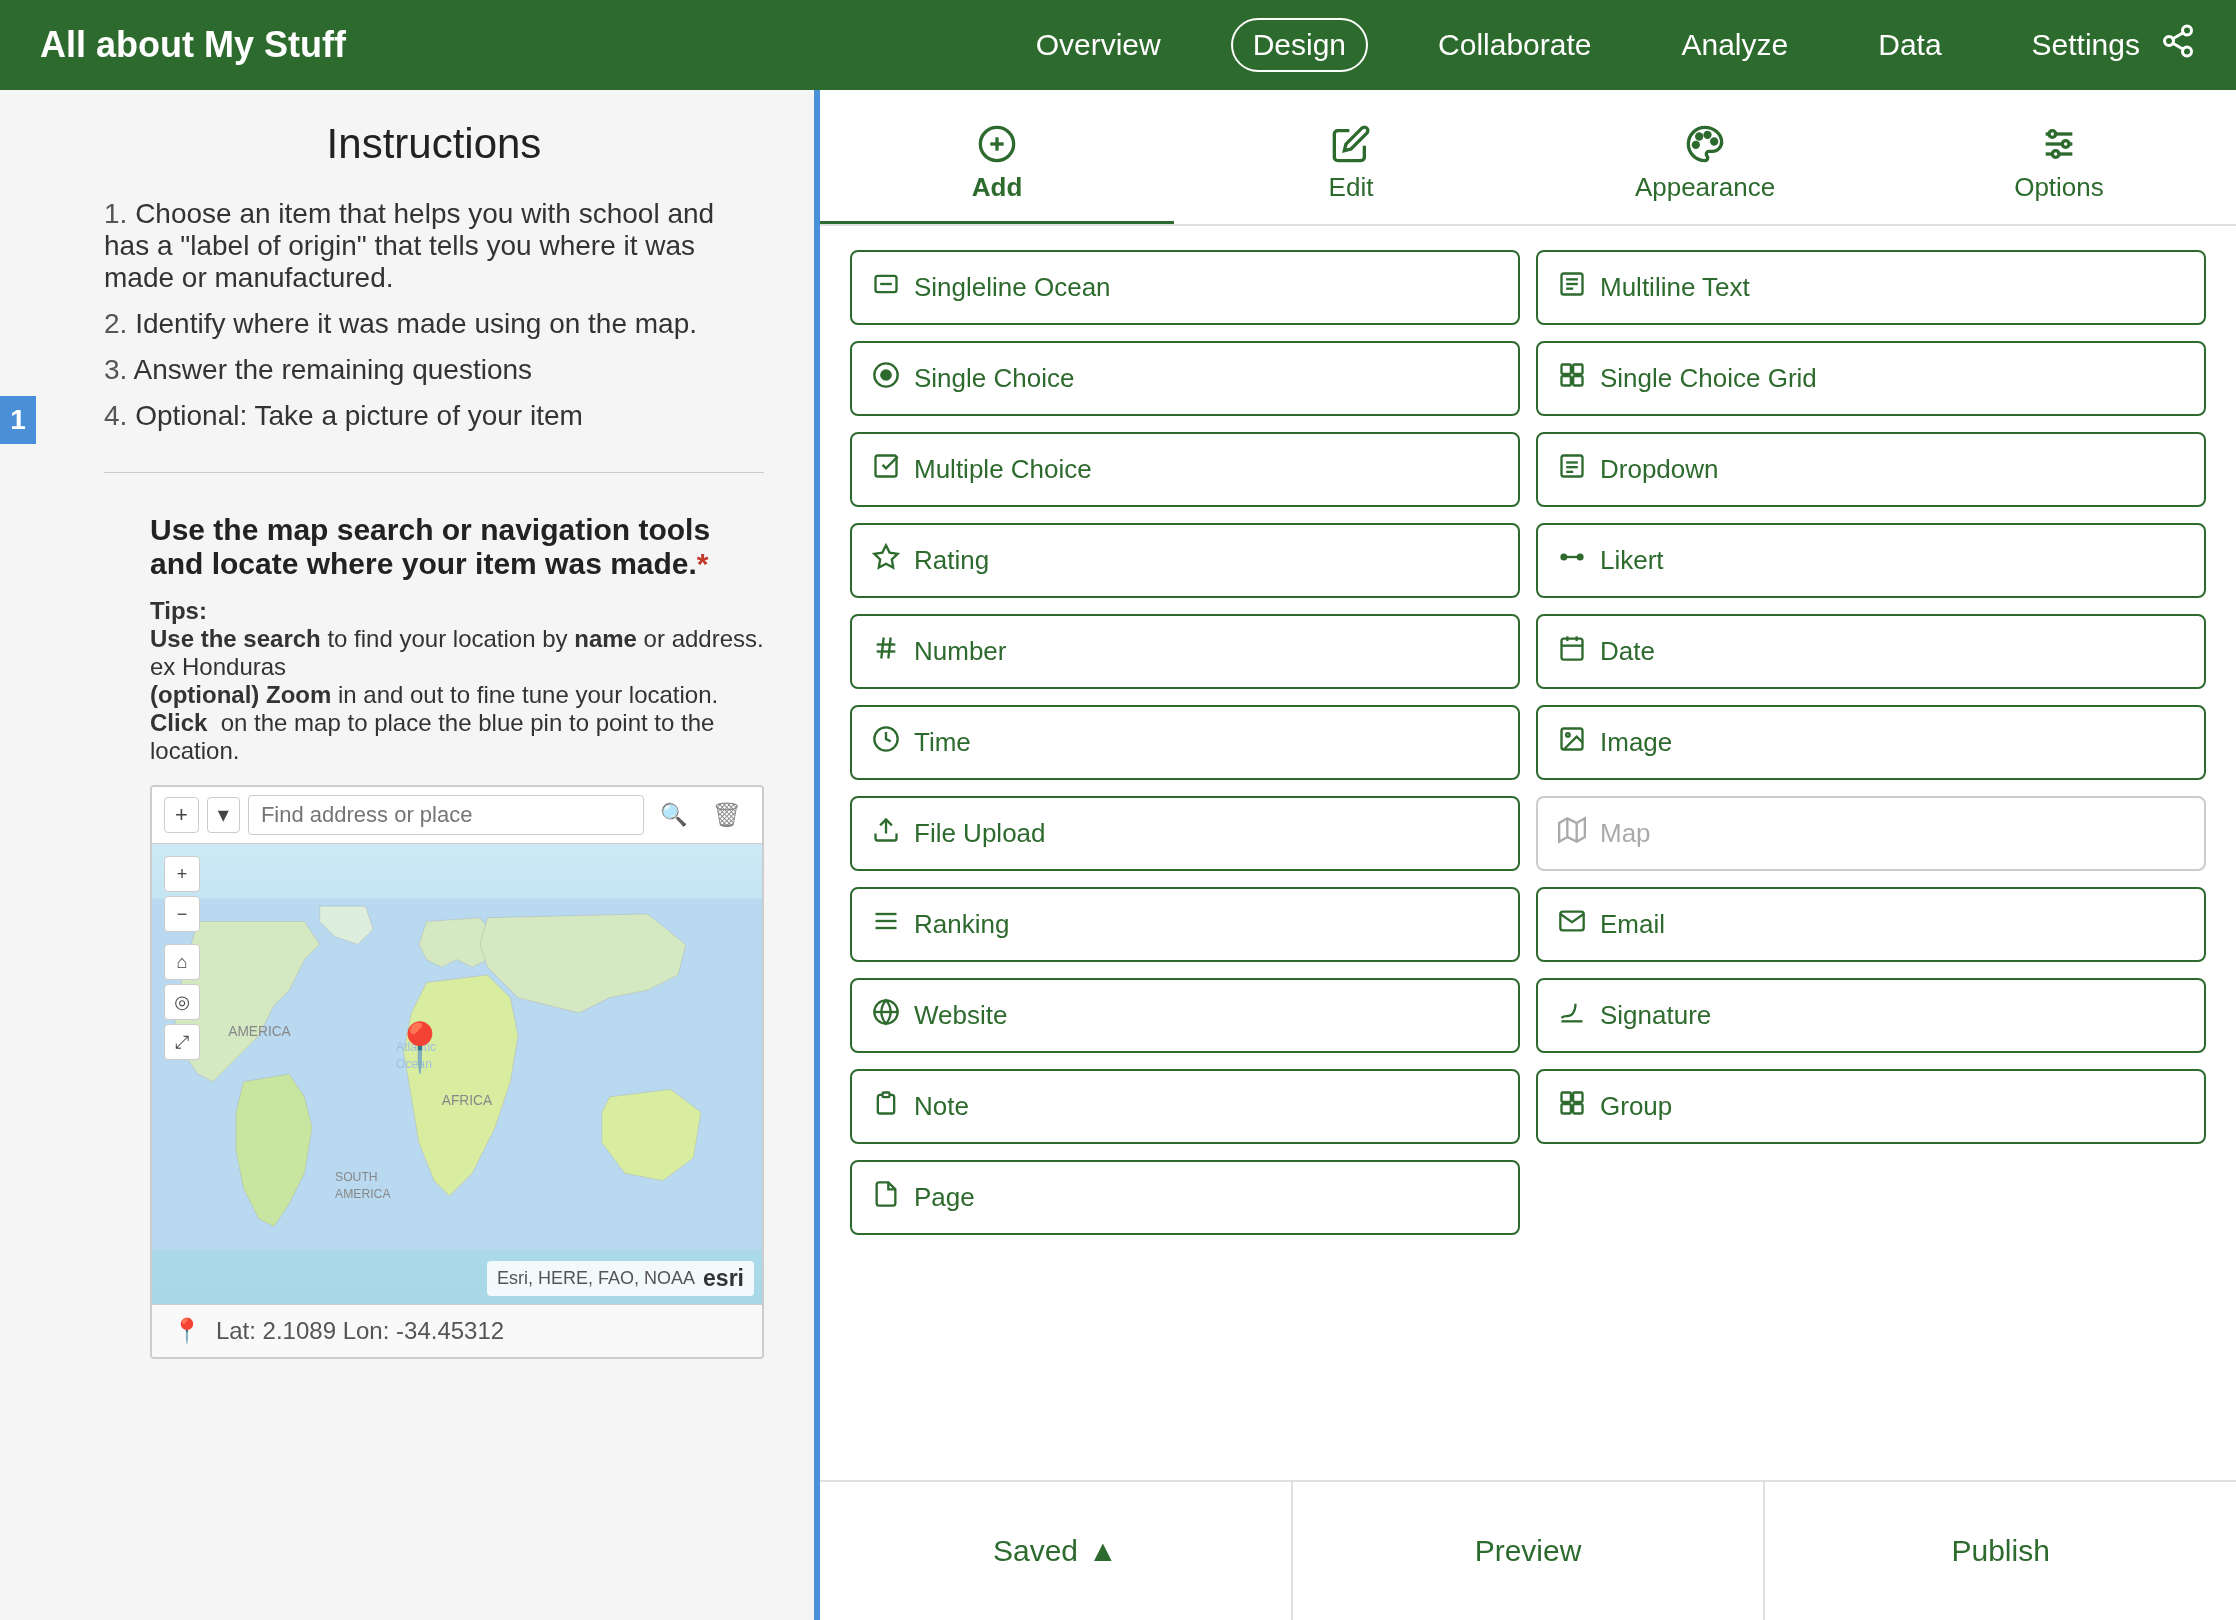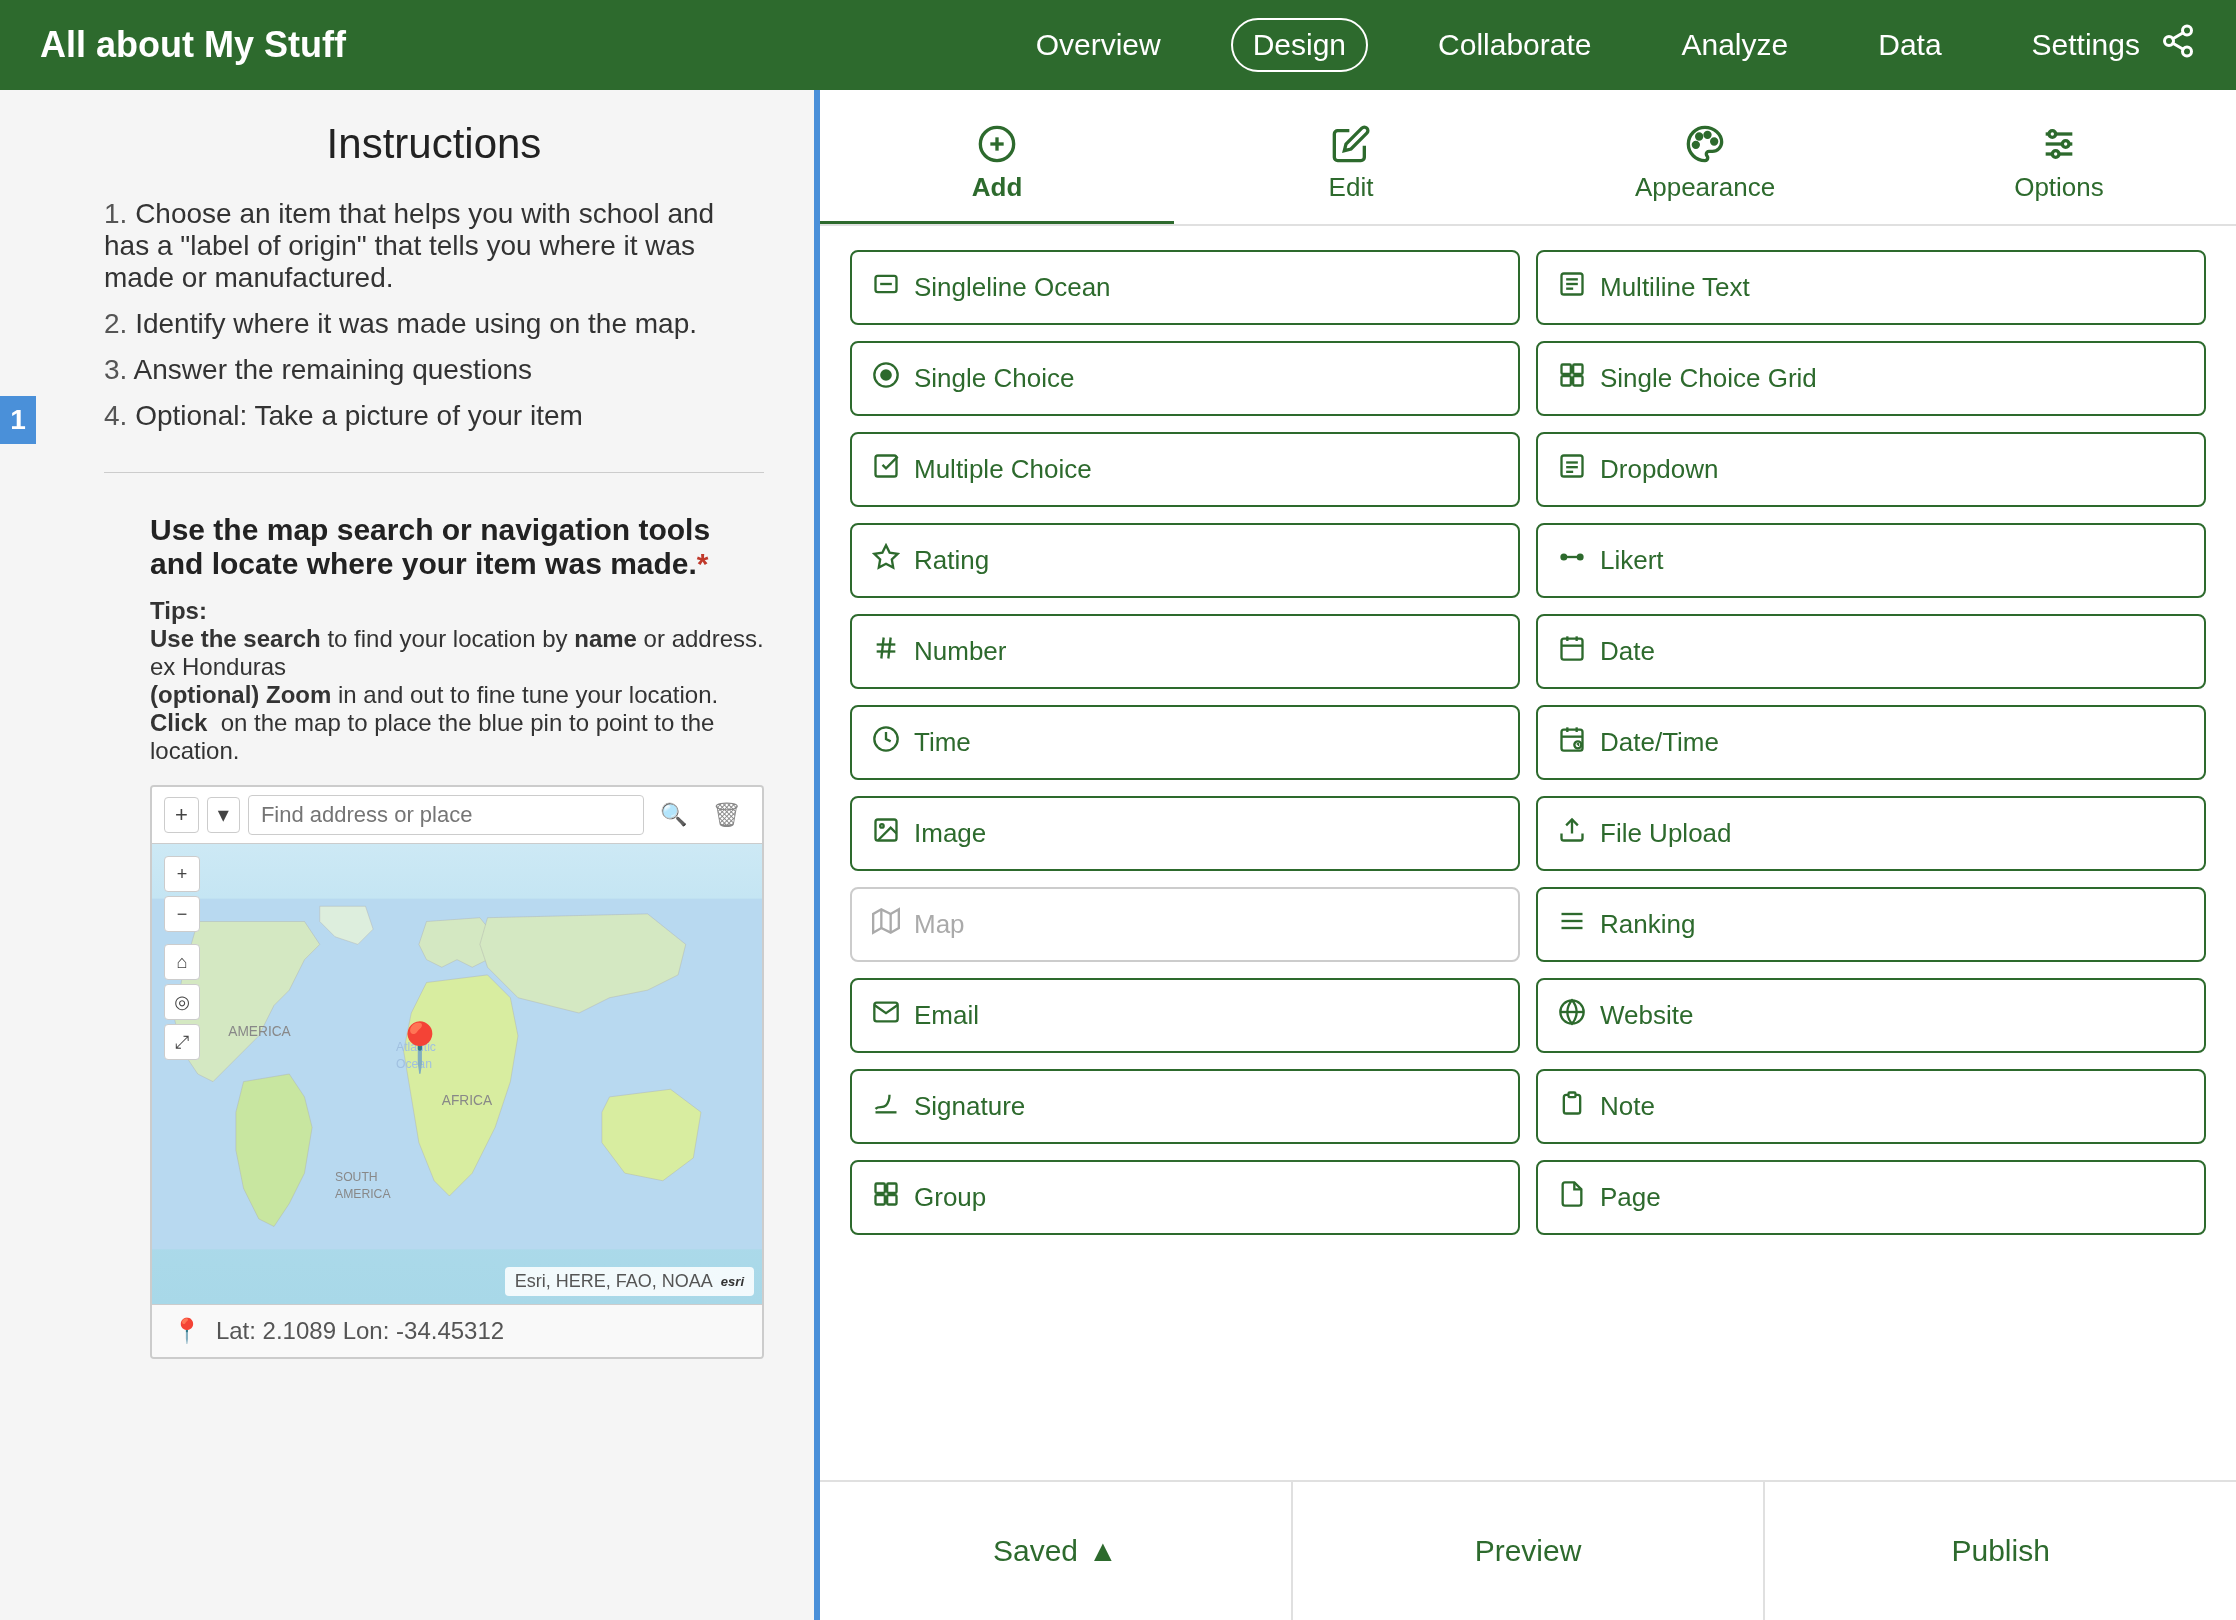--- a/index.html
+++ b/index.html
@@ -426,21 +426,21 @@
               <button class="map-nav-btn">◎</button>
               <button class="map-nav-btn">⤢</button>
             </div>
 
             
             <div class="map-pin">📍</div>
 
             
             <div style="position:absolute;bottom:8px;right:8px;background:rgba(255,255,255,0.85);padding:4px 10px;border-radius:4px;font-size:18px;color:#555;display:flex;align-items:center;gap:8px;">
               <span>Esri, HERE, FAO, NOAA</span>
-              <span style="font-weight:bold;font-size:13px;color:#333;font-style:italic;">esri</span>
+              <span style="font-weight:bold;font-size:23px;color:#333;">esri</span>
             </div>
           </div>
 
           <div class="map-footer">
             <span>📍</span>
             <span>Lat: 2.1089 Lon: -34.45312</span>
           </div>
         </div>
       </div>
     </div>
@@ -606,34 +606,20 @@
       <button class="field-btn">
         <span class="btn-icon">
           <svg width="28" height="28" viewBox="0 0 24 24" fill="none" stroke="#2d6a2d" stroke-width="2">
               <circle cx="12" cy="12" r="10"></circle>
               <polyline points="12 6 12 12 16 14"></polyline>
             </svg>
         </span>
         <span>Time</span>
       </button>
 
-      <button class="field-btn">
-        <span class="btn-icon">
-          <svg width="28" height="28" viewBox="0 0 24 24" fill="none" stroke="#2d6a2d" stroke-width="2">
-              <rect x="3" y="4" width="18" height="18" rx="2"></rect>
-              <line x1="3" y1="10" x2="21" y2="10"></line>
-              <line x1="8" y1="2" x2="8" y2="6"></line>
-              <line x1="16" y1="2" x2="16" y2="6"></line>
-              <circle cx="17" cy="17" r="3"></circle>
-              <line x1="17" y1="15.5" x2="17" y2="17"></line>
-              <line x1="17" y1="17" x2="18.2" y2="17"></line>
-            </svg>
-        </span>
-        <span>Date/Time</span>
-      </button>
 
       <button class="field-btn">
         <span class="btn-icon">
           <svg width="28" height="28" viewBox="0 0 24 24" fill="none" stroke="#2d6a2d" stroke-width="2">
               <rect x="3" y="3" width="18" height="18" rx="2"></rect>
               <circle cx="8.5" cy="8.5" r="1.5"></circle>
               <polyline points="21 15 16 10 5 21"></polyline>
             </svg>
         </span>
         <span>Image</span>

